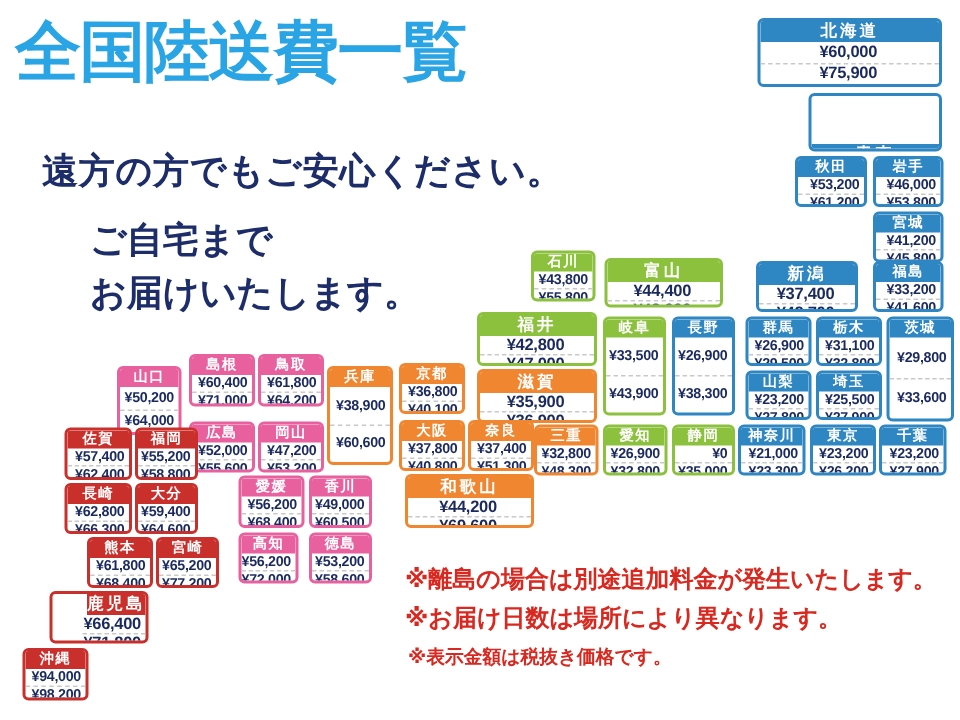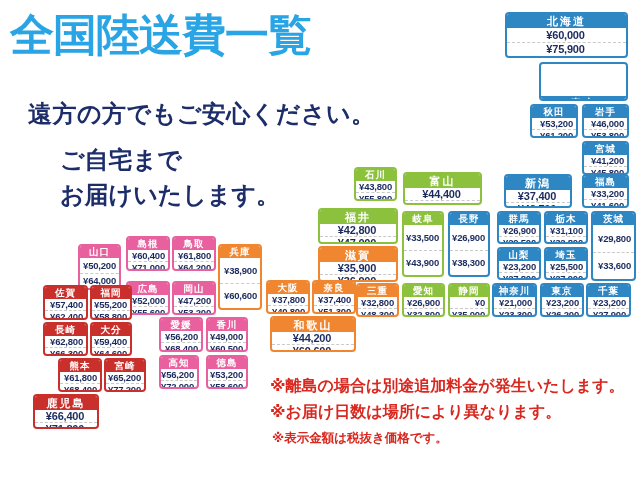--- a/index.html
+++ b/index.html
@@ -164,20 +164,25 @@
     <div class="pref" style="left: 448px; top: 283px; width: 42px; height: 34px; border-color: rgb(140, 193, 62);">
       <div class="hdr" style="background: rgb(140, 193, 62);">静岡</div>
       <div class="row">¥0</div>
       <div class="row">¥35,000</div>
     </div>
     <div class="pref wide" style="left: 318px; top: 246px; width: 80px; height: 36px; border-color: rgb(240, 134, 47);">
       <div class="hdr" style="background: rgb(240, 134, 47);">滋賀</div>
       <div class="row">¥35,900</div>
       <div class="row">¥36,900</div>
     </div>
+    <div class="pref" style="left: 266px; top: 242px; width: 44px; height: 34px; border-color: rgb(240, 134, 47);">
+      <div class="hdr" style="background: rgb(240, 134, 47);">京都</div>
+      <div class="row">¥36,800</div>
+      <div class="row">¥40,100</div>
+    </div>
     <div class="pref" style="left: 266px; top: 280px; width: 44px; height: 34px; border-color: rgb(240, 134, 47);">
       <div class="hdr" style="background: rgb(240, 134, 47);">大阪</div>
       <div class="row">¥37,800</div>
       <div class="row">¥40,800</div>
     </div>
     <div class="pref" style="left: 312px; top: 280px; width: 44px; height: 34px; border-color: rgb(240, 134, 47);">
       <div class="hdr" style="background: rgb(240, 134, 47);">奈良</div>
       <div class="row">¥37,400</div>
       <div class="row">¥51,300</div>
     </div>
@@ -264,22 +269,27 @@
     <div class="pref" style="left: 58px; top: 358px; width: 44px; height: 34px; border-color: rgb(201, 48, 44);">
       <div class="hdr" style="background: rgb(201, 48, 44);">熊本</div>
       <div class="row">¥61,800</div>
       <div class="row">¥68,400</div>
     </div>
     <div class="pref" style="left: 104px; top: 358px; width: 42px; height: 34px; border-color: rgb(201, 48, 44);">
       <div class="hdr" style="background: rgb(201, 48, 44);">宮崎</div>
       <div class="row">¥65,200</div>
       <div class="row">¥77,200</div>
     </div>
-    <div class="pref wide" style="left: 33px; top: 394px; width: 66px; height: 35px; border-color: rgb(201, 48, 44);">
+    <div class="pref wide" style="left: 33px; top: 394px; width: 66px; height: 35px; border-color: rgb(201, 48, 44); align-items: flex-end;">
       <div class="hdr" style="background: rgb(201, 48, 44);">鹿児島</div>
       <div class="row">¥66,400</div>
       <div class="row">¥71,800</div>
     </div>
+    <div class="pref" style="left: 15px; top: 432px; width: 44px; height: 35px; border-color: rgb(201, 48, 44);">
+      <div class="hdr" style="background: rgb(201, 48, 44);">沖縄</div>
+      <div class="row">¥94,000</div>
+      <div class="row">¥98,200</div>
+    </div>
   </div>
 
 <div class="abs note note1">※離島の場合は別途追加料金が発生いたします。</div>
 <div class="abs note note2">※お届け日数は場所により異なります。</div>
 <div class="abs note note3">※表示金額は税抜き価格です。</div>
 
 </body></html>

